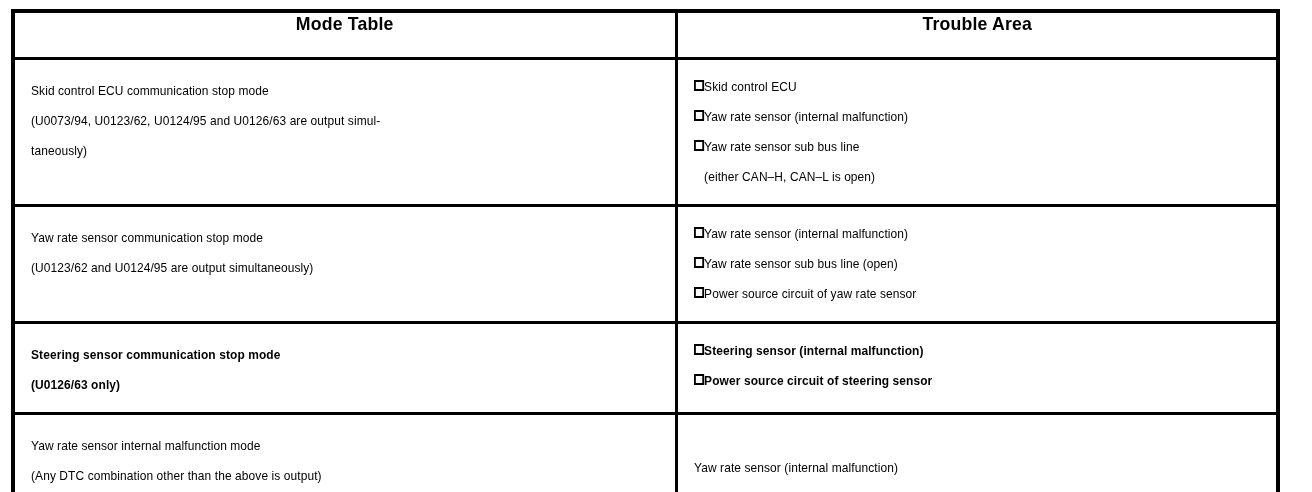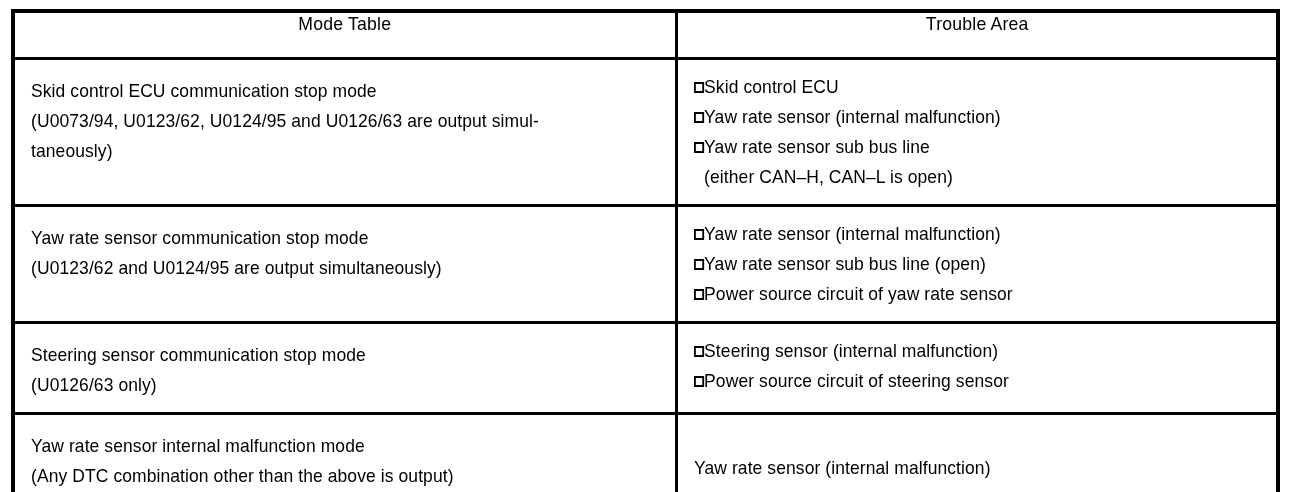--- a/index.html
+++ b/index.html
@@ -44,36 +44,36 @@
     padding: 0;
     vertical-align: top;
     background: #fff;
   }
 
   
   thead th {
     height: 44px;
     text-align: center;
     vertical-align: middle;
-    font-weight: normal;
+    font-weight: bold;
   }
   .hdr-text {
     display: block;
     font-size: 19px;
     line-height: 22px;
     letter-spacing: 0.2px;
     transform: scaleX(0.93);
     transform-origin: center center;
     white-space: nowrap;
   }
 
   
   .cell-inner {
     padding: 14px 16px 12px 16px;
-    font-size: 19px;
+    font-size: 13px;
     line-height: 30px;
     letter-spacing: 0.1px;
   }
   .cell-inner.center-v {
     height: 100%;
     box-sizing: border-box;
     display: flex;
     flex-direction: column;
     justify-content: center;
   }
@@ -146,21 +146,21 @@
             </div>
           </td>
           <td>
             <div class="cell-inner area-col">
               <span class="line"><span class="bullet"></span><span>Yaw rate sensor (internal malfunction)</span></span>
               <span class="line"><span class="bullet"></span><span>Yaw rate sensor sub bus line (open)</span></span>
               <span class="line"><span class="bullet"></span><span>Power source circuit of yaw rate sensor</span></span>
             </div>
           </td>
         </tr>
-        <tr style="height: 82px;">
+        <tr style="height: 82px; font-weight: bold;">
           <td>
             <div class="cell-inner mode-col">
               <span class="line">Steering sensor communication stop mode</span>
               <span class="line">(U0126/63 only)</span>
             </div>
           </td>
           <td>
             <div class="cell-inner area-col">
               <span class="line"><span class="bullet"></span><span>Steering sensor (internal malfunction)</span></span>
               <span class="line"><span class="bullet"></span><span>Power source circuit of steering sensor</span></span>

